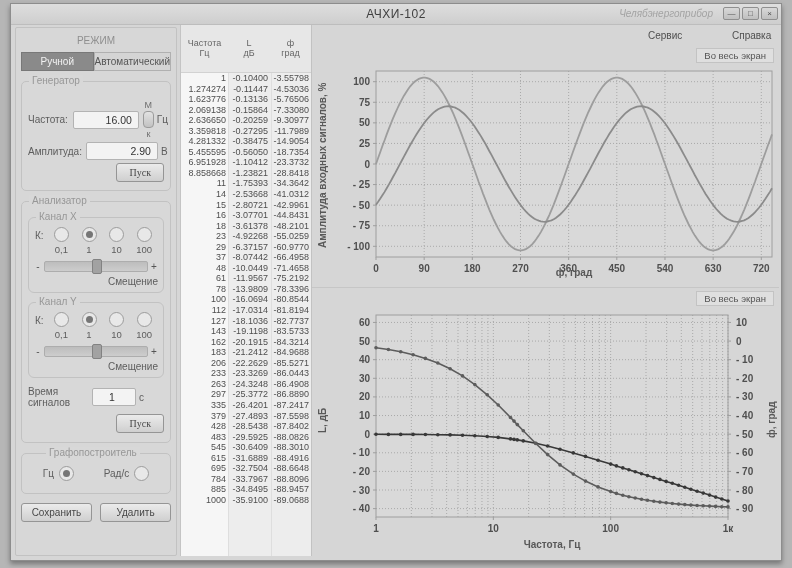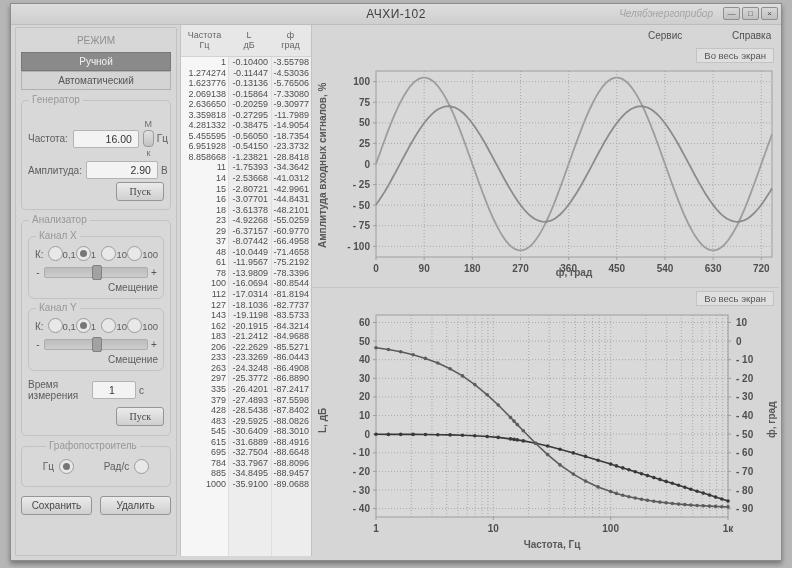--- a/index.html
+++ b/index.html
@@ -21,21 +21,21 @@
   .brand{position:absolute;right:68px;top:4px;font-size:10px;font-style:italic;color:#a3a3a3;}
   .winbtns{position:absolute;right:3px;top:3px;display:flex;gap:2px;}
   .winbtn{width:17px;height:13px;background:linear-gradient(#d8d8d8,#bfbfbf);
     border:1px solid #8f8f8f;border-radius:2px;font-size:8px;line-height:11px;
     text-align:center;color:#4d4d4d;padding:0;}
   
   .left-panel{position:absolute;left:4px;top:23px;width:162px;bottom:4px;
     background:#d7d7d7;border:1px solid #c2c2c2;border-radius:2px;
     padding:3px 5px;box-sizing:border-box;overflow:hidden;}
   .sec-title{font-size:10px;color:#8f8f8f;text-align:center;margin:4px 0 6px;}
-  .mode-btns{display:flex;flex-direction:column;}
+  .mode-btns{display:flex;}
   .modebtn{flex:1;font-size:10px;padding:3px 0;border:1px solid #b0b0b0;
     background:#d4d4d4;color:#555;font-family:inherit;}
   .modebtn.sel{background:#8a8a8a;color:#f2f2f2;border-color:#787878;}
   .gbox{border:1px solid #c2c2c2;border-radius:5px;position:relative;
     margin-top:10px;padding:10px 6px 6px;background:#d8d8d8;}
   .gtitle{position:absolute;top:-7px;left:7px;background:#d8d8d8;
     padding:0 3px;color:#979797;font-size:10px;}
   .row{display:flex;align-items:center;margin:3px 0;}
   .row.right{justify-content:flex-end;font-family:Liberation Serif, serif;}
   .lbl{font-size:10px;color:#5d5d5d;}
@@ -49,21 +49,21 @@
   .mult{display:flex;flex-direction:column;align-items:center;margin-left:4px;
     font-size:9px;color:#6e6e6e;line-height:10px;}
   .mthumb{width:9px;height:15px;background:linear-gradient(#e2e2e2,#c2c2c2);
     border:1px solid #9b9b9b;border-radius:4px;margin:1px 0;}
   .btn{background:linear-gradient(#ebebeb,#cfcfcf);border:1px solid #959595;
     border-radius:3px;font-size:10px;color:#474747;padding:3px 12px;font-family:inherit;}
   .chbox{border:1px solid #c2c2c2;border-radius:6px;position:relative;
     margin-top:9px;padding:9px 5px 4px;}
   .krow{display:flex;align-items:flex-start;}
   .klbl{font-size:10px;color:#5d5d5d;margin:3px 4px 0 1px;}
-  .kopt{display:flex;flex-direction:row;align-items:center;flex:1;}
+  .kopt{display:flex;flex-direction:column;align-items:center;flex:1;}
   .radio{width:13px;height:13px;border:1px solid #9c9c9c;border-radius:50%;
     background:#e8e8e8;position:relative;display:inline-block;}
   .radio.sel::after{content:'';position:absolute;left:3px;top:3px;right:3px;bottom:3px;
     background:#767676;border-radius:50%;}
   .koptlbl{font-size:9.5px;color:#5d5d5d;margin-top:2px;}
   .srow{display:flex;align-items:center;margin-top:6px;}
   .sm{font-size:10px;color:#555;width:8px;text-align:center;}
   .slider{flex:1;height:9px;background:linear-gradient(#bdbdbd,#cdcdcd);
     border:1px solid #adadad;border-radius:2px;position:relative;margin:0 2px;}
   .sthumb{position:absolute;left:calc(50% - 4px);top:-3px;width:8px;height:13px;
@@ -74,21 +74,21 @@
   .prow{display:flex;align-items:center;justify-content:space-around;margin:8px 0 6px;}
   .pg{display:flex;align-items:center;gap:5px;}
   .bottom-btns{display:flex;justify-content:space-between;margin-top:9px;}
   .bottom-btns .btn{flex:1;padding:3px 0;}
   .bottom-btns .btn + .btn{margin-left:8px;}
   
   .table-panel{position:absolute;left:169px;top:21px;width:130px;bottom:4px;
     border-left:1px solid #c4c4c4;border-right:1px solid #c4c4c4;
     display:flex;flex-direction:column;background:#ededed;}
   .thead{display:grid;grid-template-columns:47px 42px 41px;background:#e7e7e7;
-    border-bottom:1px solid #d2d2d2;padding:6px 0;}
+    border-bottom:1px solid #d2d2d2;padding:14px 0;}
   .th{font-size:9px;color:#666;text-align:center;line-height:9.5px;}
   .tbody{flex:1;position:relative;
     background:linear-gradient(90deg,#f6f6f6 0,#f6f6f6 47px,#ededed 47px);}
   .colsep{position:absolute;top:0;bottom:0;width:1px;background:#dedede;}
   .trow{display:grid;grid-template-columns:47px 42px 41px;height:10.55px;position:relative;}
   .tc{font-size:9px;color:#4e4e4e;text-align:right;line-height:10.55px;
     padding-right:2px;overflow:hidden;white-space:nowrap;}
   
   .charts{position:absolute;left:300px;top:21px;right:2px;bottom:4px;
     border-left:1px solid #c2c2c2;background:#d6d6d6;}
@@ -221,21 +221,21 @@
           <span class="sm">-</span>
           <div class="slider">
               <div class="sthumb"></div>
             </div>
           <span class="sm">+</span>
         </div>
         <div class="offlbl">Смещение</div>
       </div>
 
       <div class="time-row">
-        <span class="lbl2">Время измерения</span>
+        <span class="lbl2">Время сигналов</span>
         <input class="field time" value="1" style="">
         <span class="unit">с</span>
       </div>
       <div class="row right" style="margin-top:6px;">
         <button class="btn">Пуск</button>
       </div>
     </div>
 
     <div class="gbox" style="padding-top:4px;">
       <span class="gtitle" style="left:24px;">Графопостроитель</span>
@@ -310,21 +310,21 @@
           <div class="tc">-0.38475</div>
           <div class="tc">-14.9054</div>
         </div>
         <div class="trow">
           <div class="tc">5.455595</div>
           <div class="tc">-0.56050</div>
           <div class="tc">-18.7354</div>
         </div>
         <div class="trow">
           <div class="tc">6.951928</div>
-          <div class="tc">-0.54150</div>
+          <div class="tc">-1.10412</div>
           <div class="tc">-23.3732</div>
         </div>
         <div class="trow">
           <div class="tc">8.858668</div>
           <div class="tc">-1.23821</div>
           <div class="tc">-28.8418</div>
         </div>
         <div class="trow">
           <div class="tc">11</div>
           <div class="tc">-1.75393</div>

